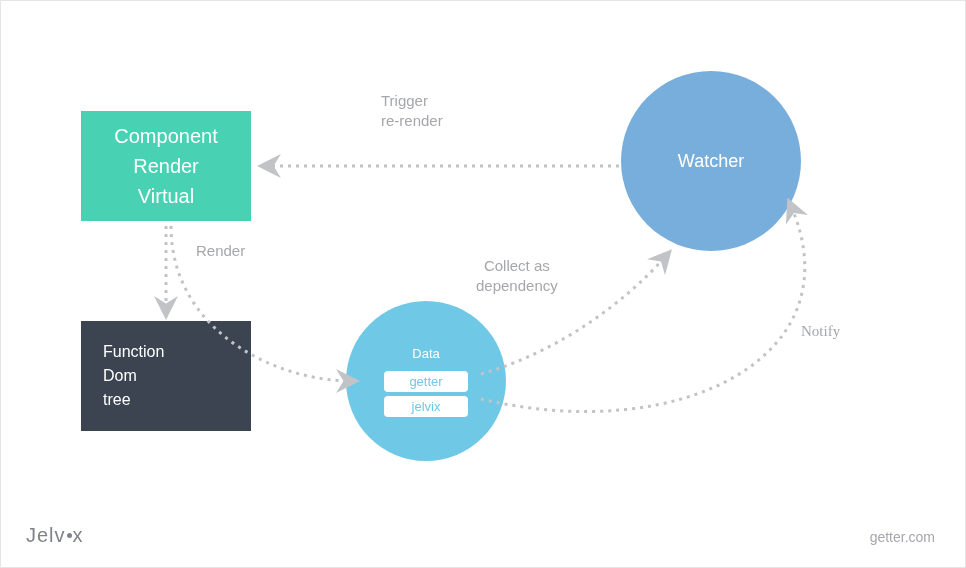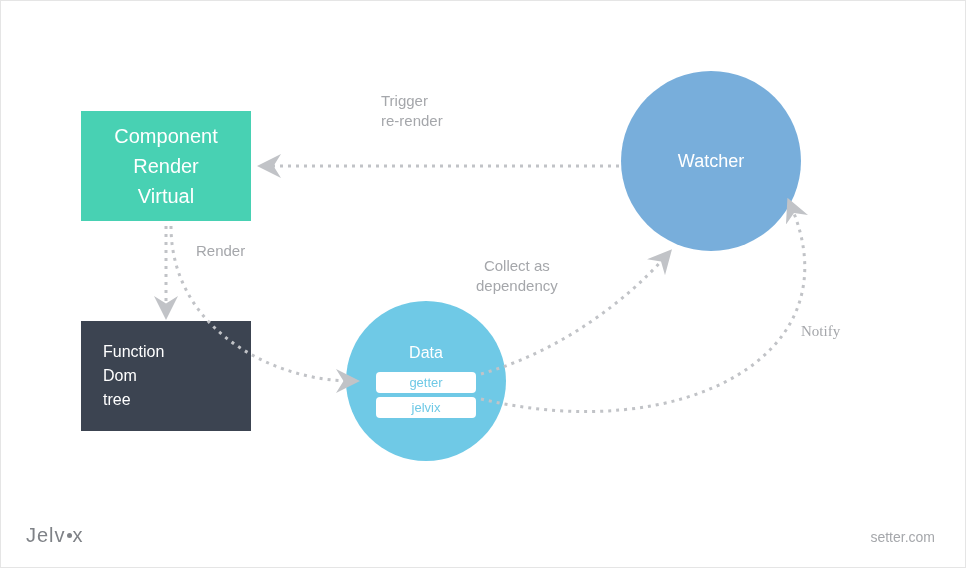--- a/index.html
+++ b/index.html
@@ -53,29 +53,29 @@
       background: #6fc9e6;
       border-radius: 50%;
       display: flex;
       flex-direction: column;
       align-items: center;
       justify-content: center;
       gap: 4px;
     }
     .data-label {
       color: #ffffff;
-      font-size: 16px;
+      font-size: 13px;
       margin-bottom: 6px;
     }
     .pill {
       background: #ffffff;
       color: #6fc9e6;
       font-size: 13px;
       padding: 3px 16px;
-      width: 100px;
+      width: 84px;
       text-align: center;
       border-radius: 4px;
     }
     .watcher-circle {
       position: absolute;
       left: 620px;
       top: 70px;
       width: 180px;
       height: 180px;
       background: #78aedb;
@@ -179,13 +179,13 @@
   <path d="M 170,225 C 170,330 275,380 350,380" stroke="#c1c3c7" stroke-width="3" stroke-dasharray="3,5" fill="none" marker-end="url(#arrowhead)"></path>
 
   <path d="M 480,373 C 560,350 625,300 665,255" stroke="#c1c3c7" stroke-width="3" stroke-dasharray="3,5" fill="none" marker-end="url(#arrowhead)"></path>
 
   <path d="M 480,398 C 680,445 855,355 790,205" stroke="#c1c3c7" stroke-width="3" stroke-dasharray="3,5" fill="none" marker-end="url(#arrowhead)"></path>
 </svg>
 
 <div class="brand">
   <span>Jelv</span><span class="dot"></span><span>x</span>
 </div>
-<div class="url">setter.com</div>
+<div class="url">getter.com</div>
 
 </body></html>

